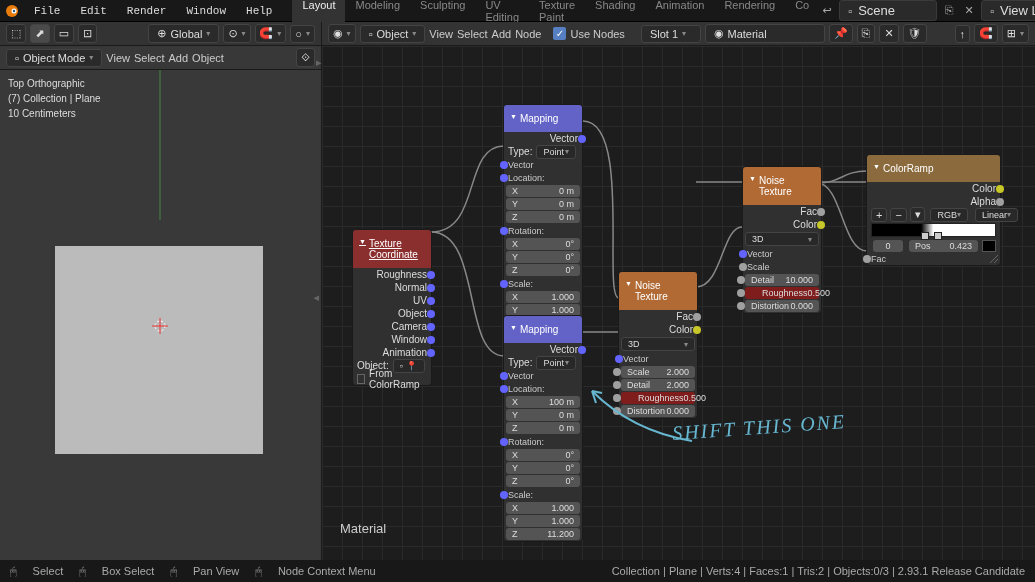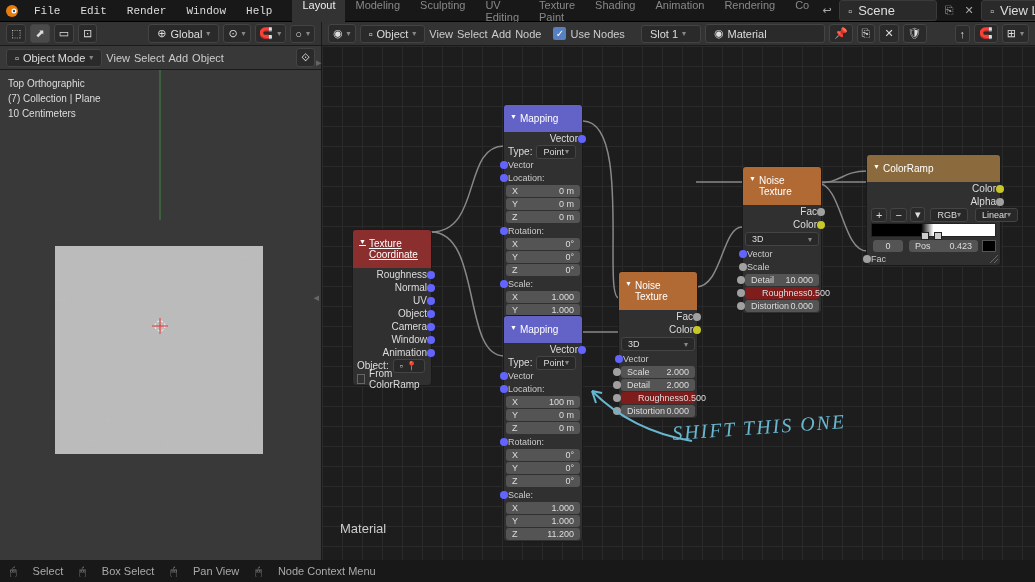--- a/index.html
+++ b/index.html
@@ -549,13 +549,14 @@
 
 <div class="statusbar">
   <span>🖱</span>
     <span>Select</span>
   <span>🖱</span>
     <span>Box Select</span>
   <span>🖱</span>
     <span>Pan View</span>
   <span>🖱</span>
     <span>Node Context Menu</span>
+  <span class="right">Collection | Plane | Verts:4 | Faces:1 | Tris:2 | Objects:0/3 | 2.93.1 Release Candidate</span>
 </div>
 
 </body></html>

